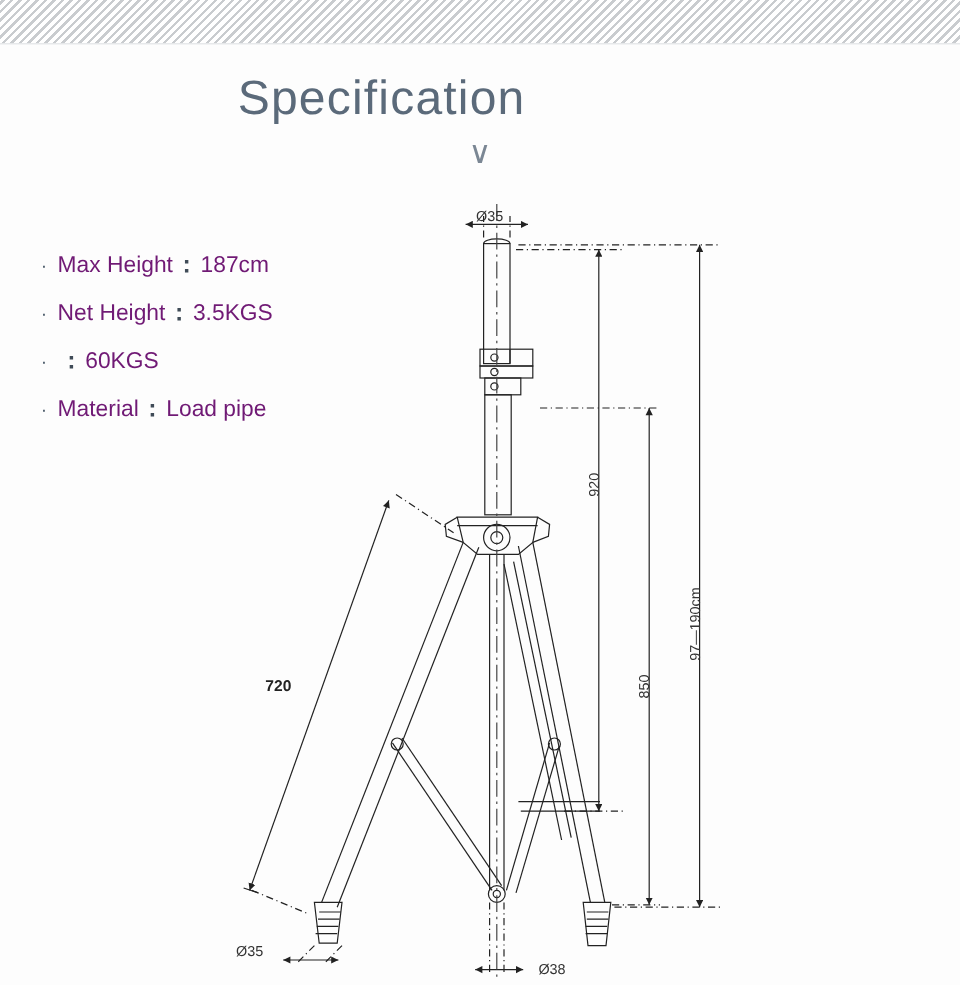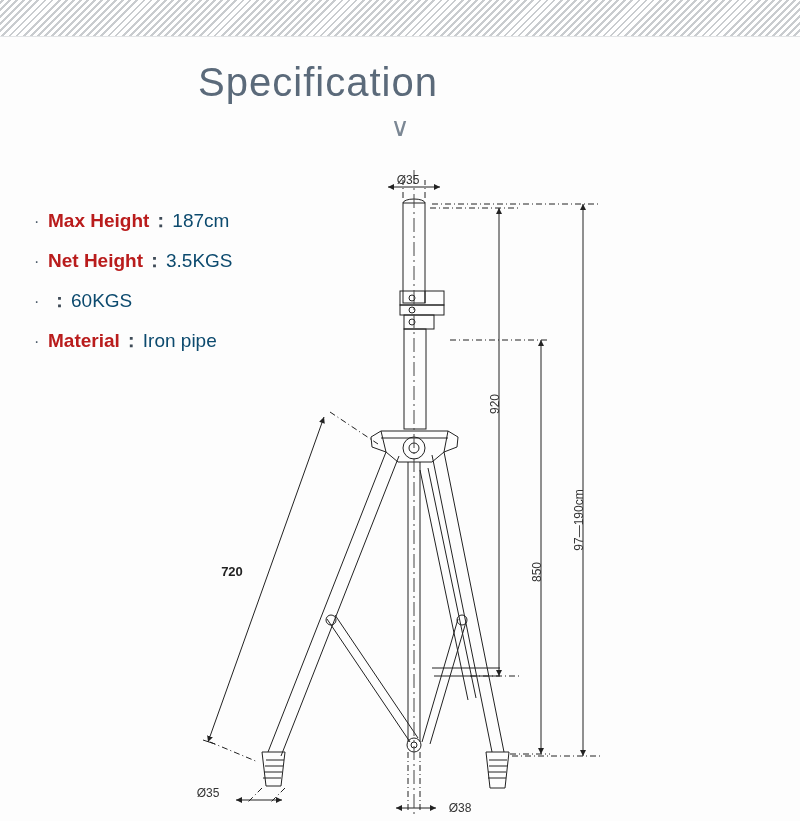--- a/index.html
+++ b/index.html
@@ -67,31 +67,31 @@
     font-size: 19px;
     color: #4e5d6c;
   }
   .spec-bullet {
     width: 14px;
     color: #4e5d6c;
     font-size: 16px;
     line-height: 1;
   }
   .spec-label {
-    font-weight: bold;
-    color: #b91c1c;
+    font-weight: normal;
+    color: #701a75;
     white-space: nowrap;
   }
   .spec-colon {
     font-weight: bold;
     color: #3f4b57;
     padding: 0 2px;
   }
   .spec-value {
-    color: #0c4a6e;
+    color: #701a75;
     white-space: nowrap;
   }
   #drawing {
     position: absolute;
     left: 0;
     top: 0;
     width: 800px;
     height: 821px;
     pointer-events: none;
   }
@@ -132,21 +132,21 @@
     </div>
     <div class="spec-row">
       <span class="spec-bullet">·</span>
       <span class="spec-colon">：</span>
       <span class="spec-value">60KGS</span>
     </div>
     <div class="spec-row">
       <span class="spec-bullet">·</span>
       <span class="spec-label">Material</span>
       <span class="spec-colon">：</span>
-      <span class="spec-value">Iron pipe</span>
+      <span class="spec-value">Load pipe</span>
     </div>
   </div>
 
   <svg id="drawing" viewBox="0 0 800 821">
     <defs>
       <marker id="arrHead" markerWidth="8" markerHeight="8" refX="6" refY="3" orient="auto">
         <path d="M0,0 L6,3 L0,6 z" fill="#222"></path>
       </marker>
       <marker id="arrTail" markerWidth="8" markerHeight="8" refX="0" refY="3" orient="auto">
         <path d="M6,0 L0,3 L6,6 z" fill="#222"></path>

